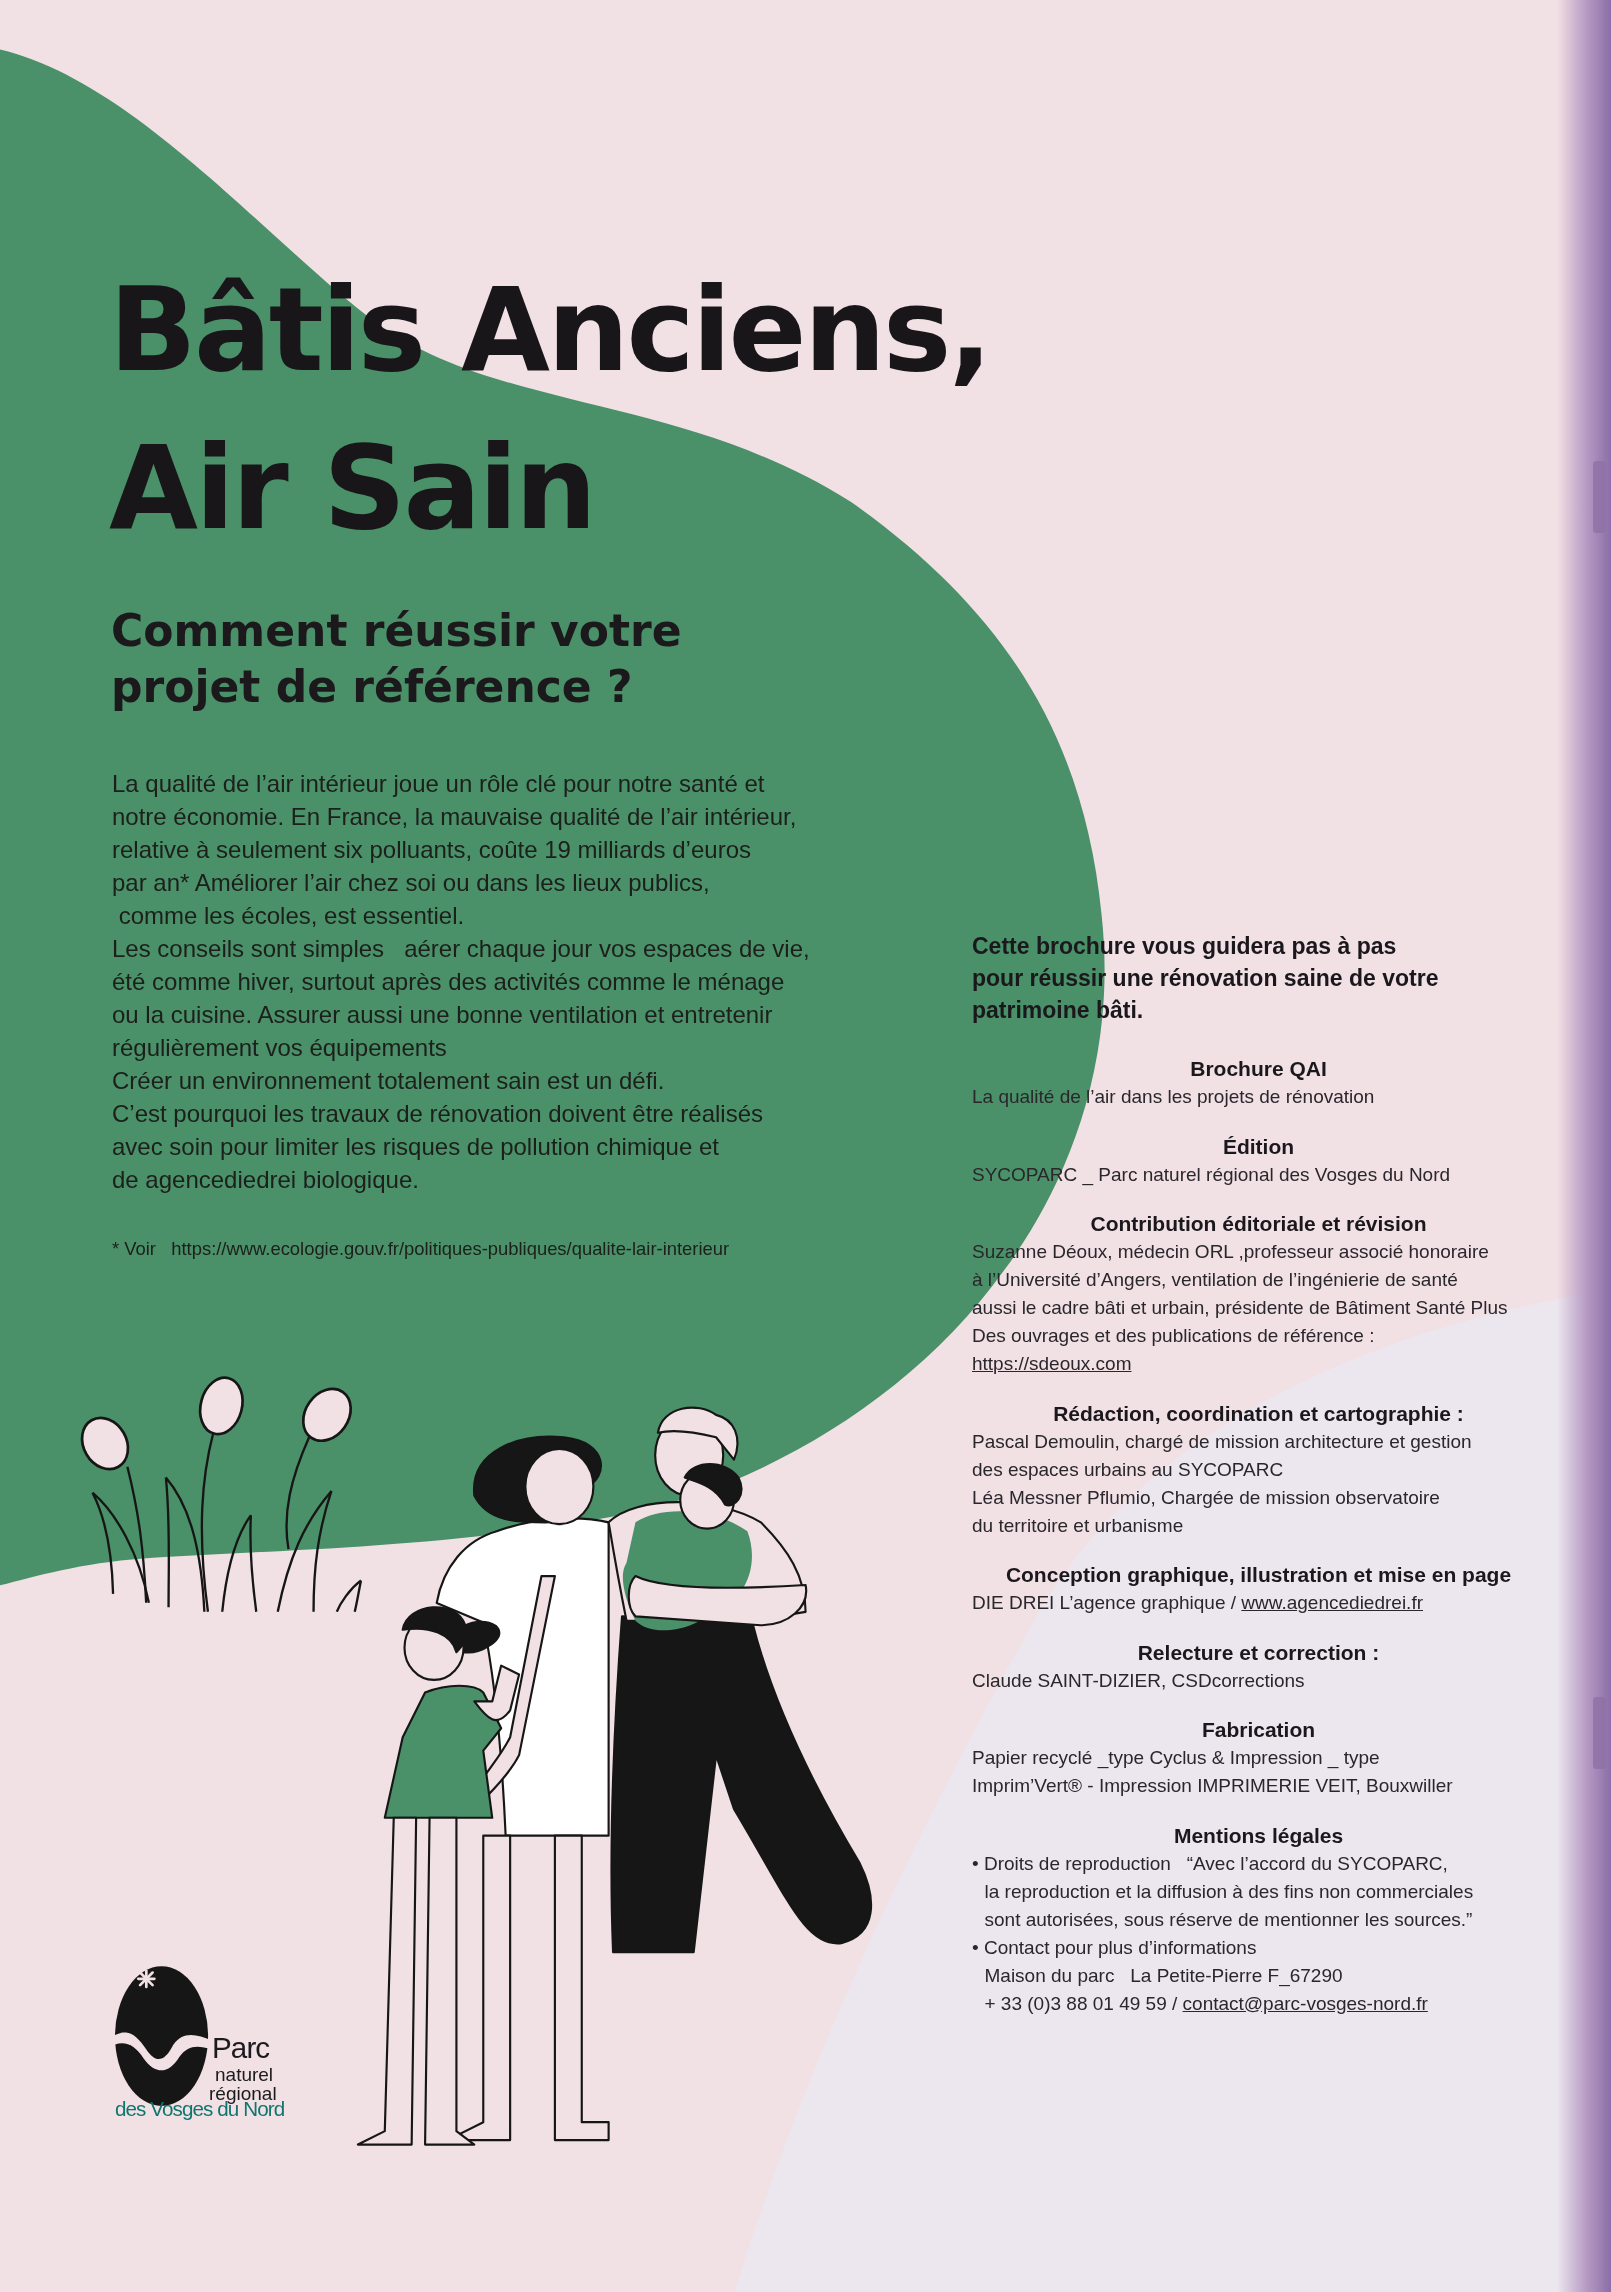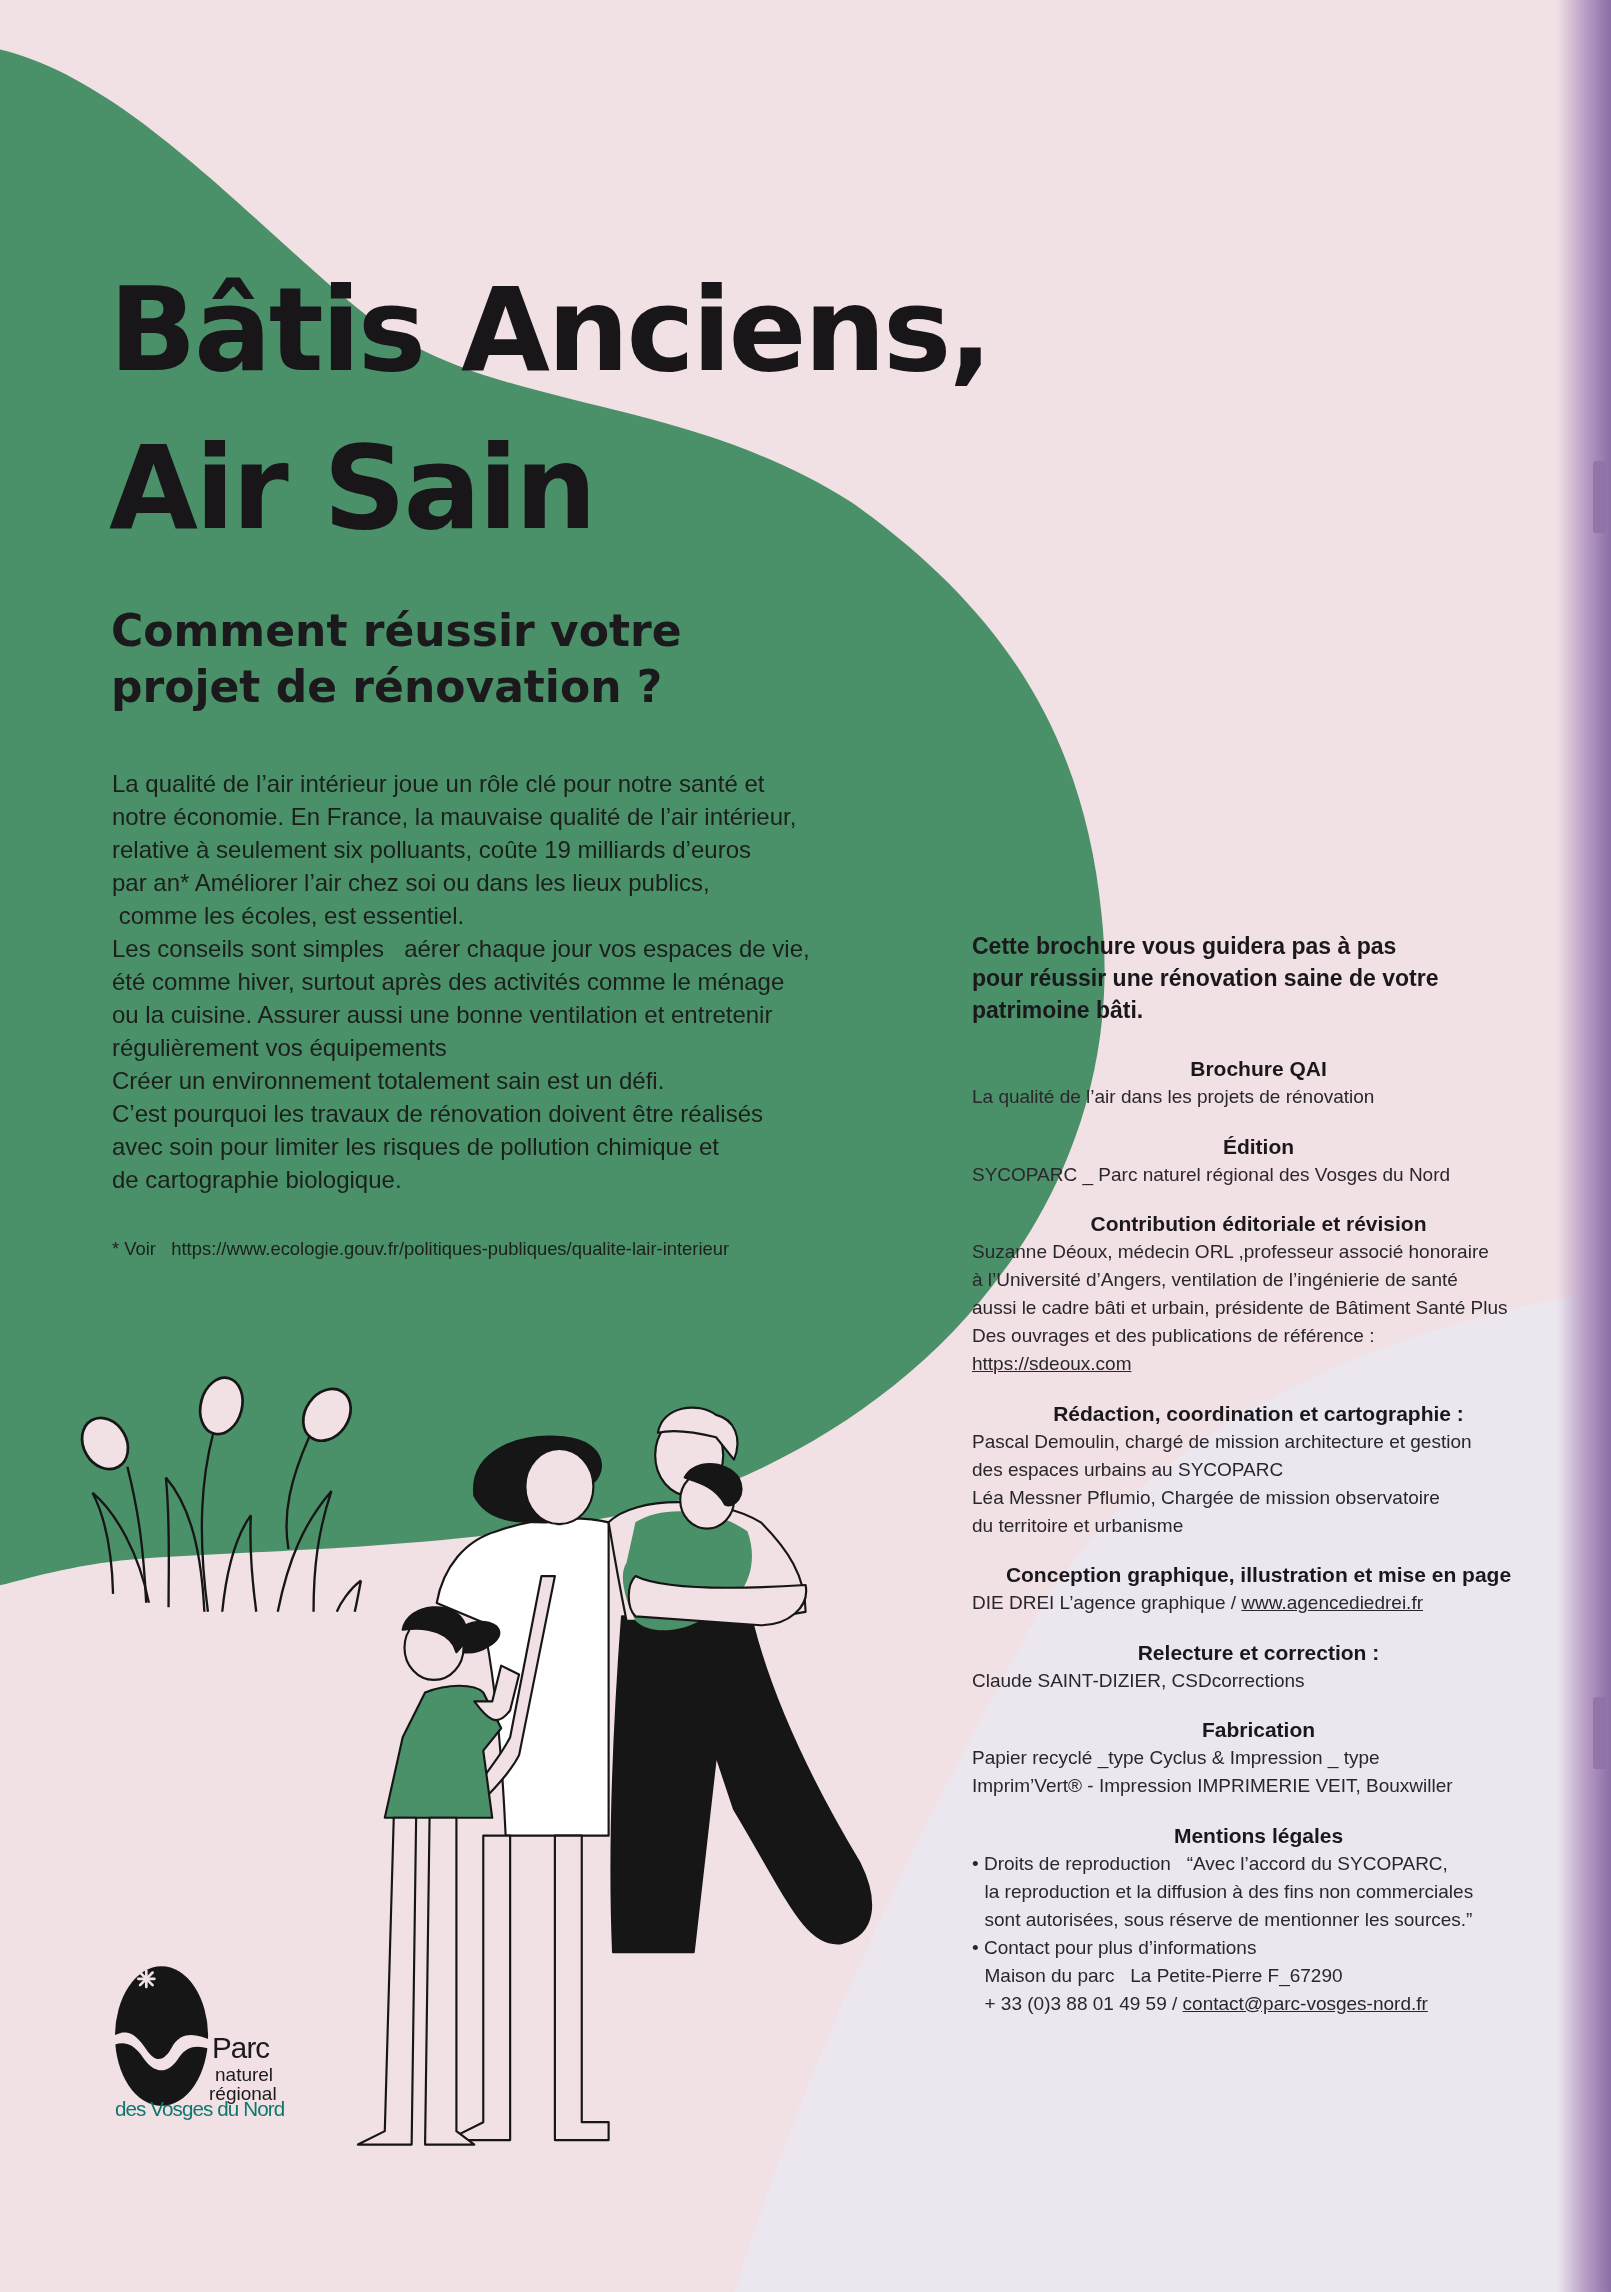--- a/index.html
+++ b/index.html
@@ -61,37 +61,37 @@
   <div class="staple" style="top:1697px"></div>
 </div>
 
 <h1 class="title">
   <span>Bâtis Anciens,</span><br>
   <span>Air Sain</span>
 </h1>
 
 <h2 class="subtitle">
   <span>Comment réussir votre</span><br>
-  <span>projet de rénovation ?</span>
+  <span>projet de référence ?</span>
 </h2>
 
 <div class="intro">
   <p>La qualité de l’air intérieur joue un rôle clé pour notre santé et</p>
   <p>notre économie. En France, la mauvaise qualité de l’air intérieur,</p>
   <p>relative à seulement six polluants, coûte 19 milliards d’euros</p>
   <p>par an*  Améliorer l’air chez soi ou dans les lieux publics,</p>
   <p style="white-space:pre"> comme les écoles, est essentiel.</p>
   <p style="white-space:pre">Les conseils sont simples   aérer chaque jour vos espaces de vie,</p>
   <p>été comme hiver, surtout après des activités comme le ménage</p>
   <p>ou la cuisine. Assurer aussi une bonne ventilation et entretenir</p>
   <p>régulièrement vos équipements</p>
   <p>Créer un environnement totalement sain est un défi.</p>
   <p>C’est pourquoi les travaux de rénovation doivent être réalisés</p>
   <p>avec soin pour limiter les risques de pollution chimique et</p>
-  <p>de cartographie biologique.</p>
+  <p>de agencediedrei biologique.</p>
 </div>
 
 <div class="footnote" style="white-space:pre">* Voir   https://www.ecologie.gouv.fr/politiques-publiques/qualite-lair-interieur</div>
 
 <svg style="position:absolute;left:54px;top:1343px;" width="358" height="269" viewBox="0 0 400 300">
   <g fill="none" stroke="#161616" stroke-width="2.6">
     <path d="M82 138 C95 190 100 230 103 290"></path>
     <path d="M178 100 C165 150 160 210 172 300"></path>
     <path d="M285 105 C265 150 255 190 262 230"></path>
     <path d="M43 167 C60 200 65 240 66 280 M43 167 C70 190 95 235 106 290"></path>

